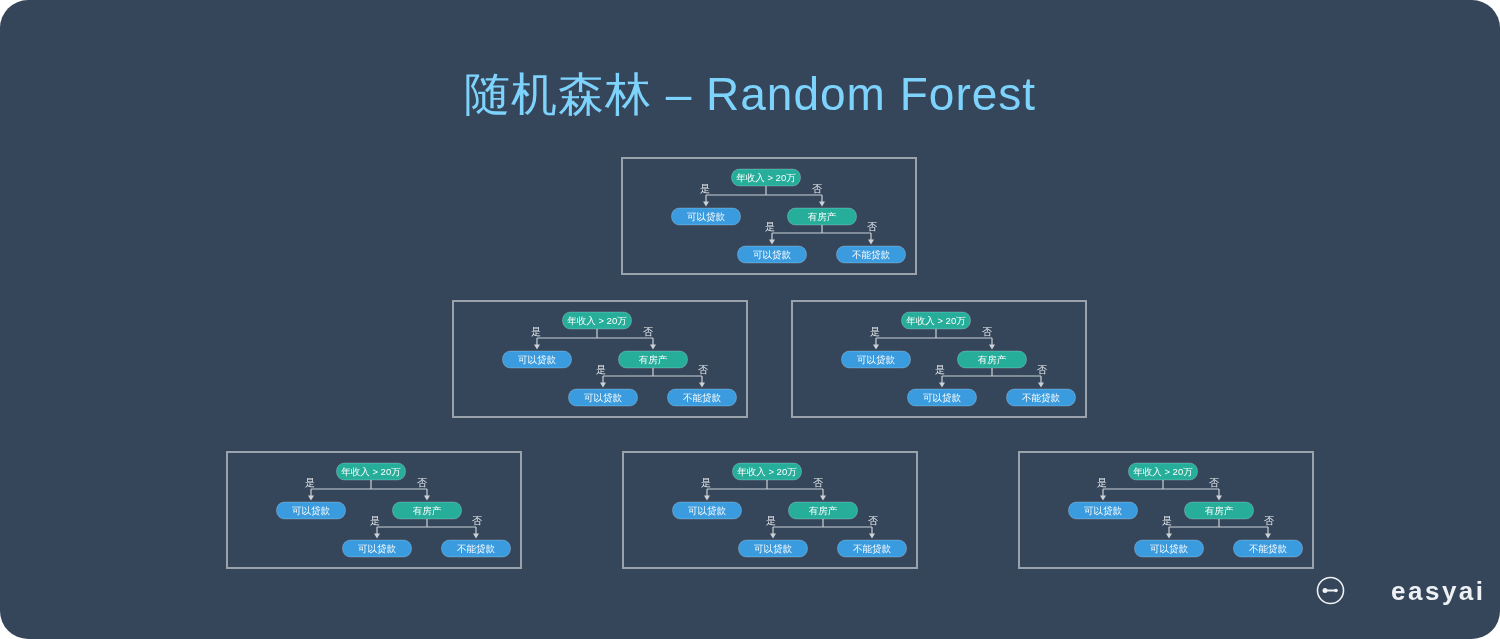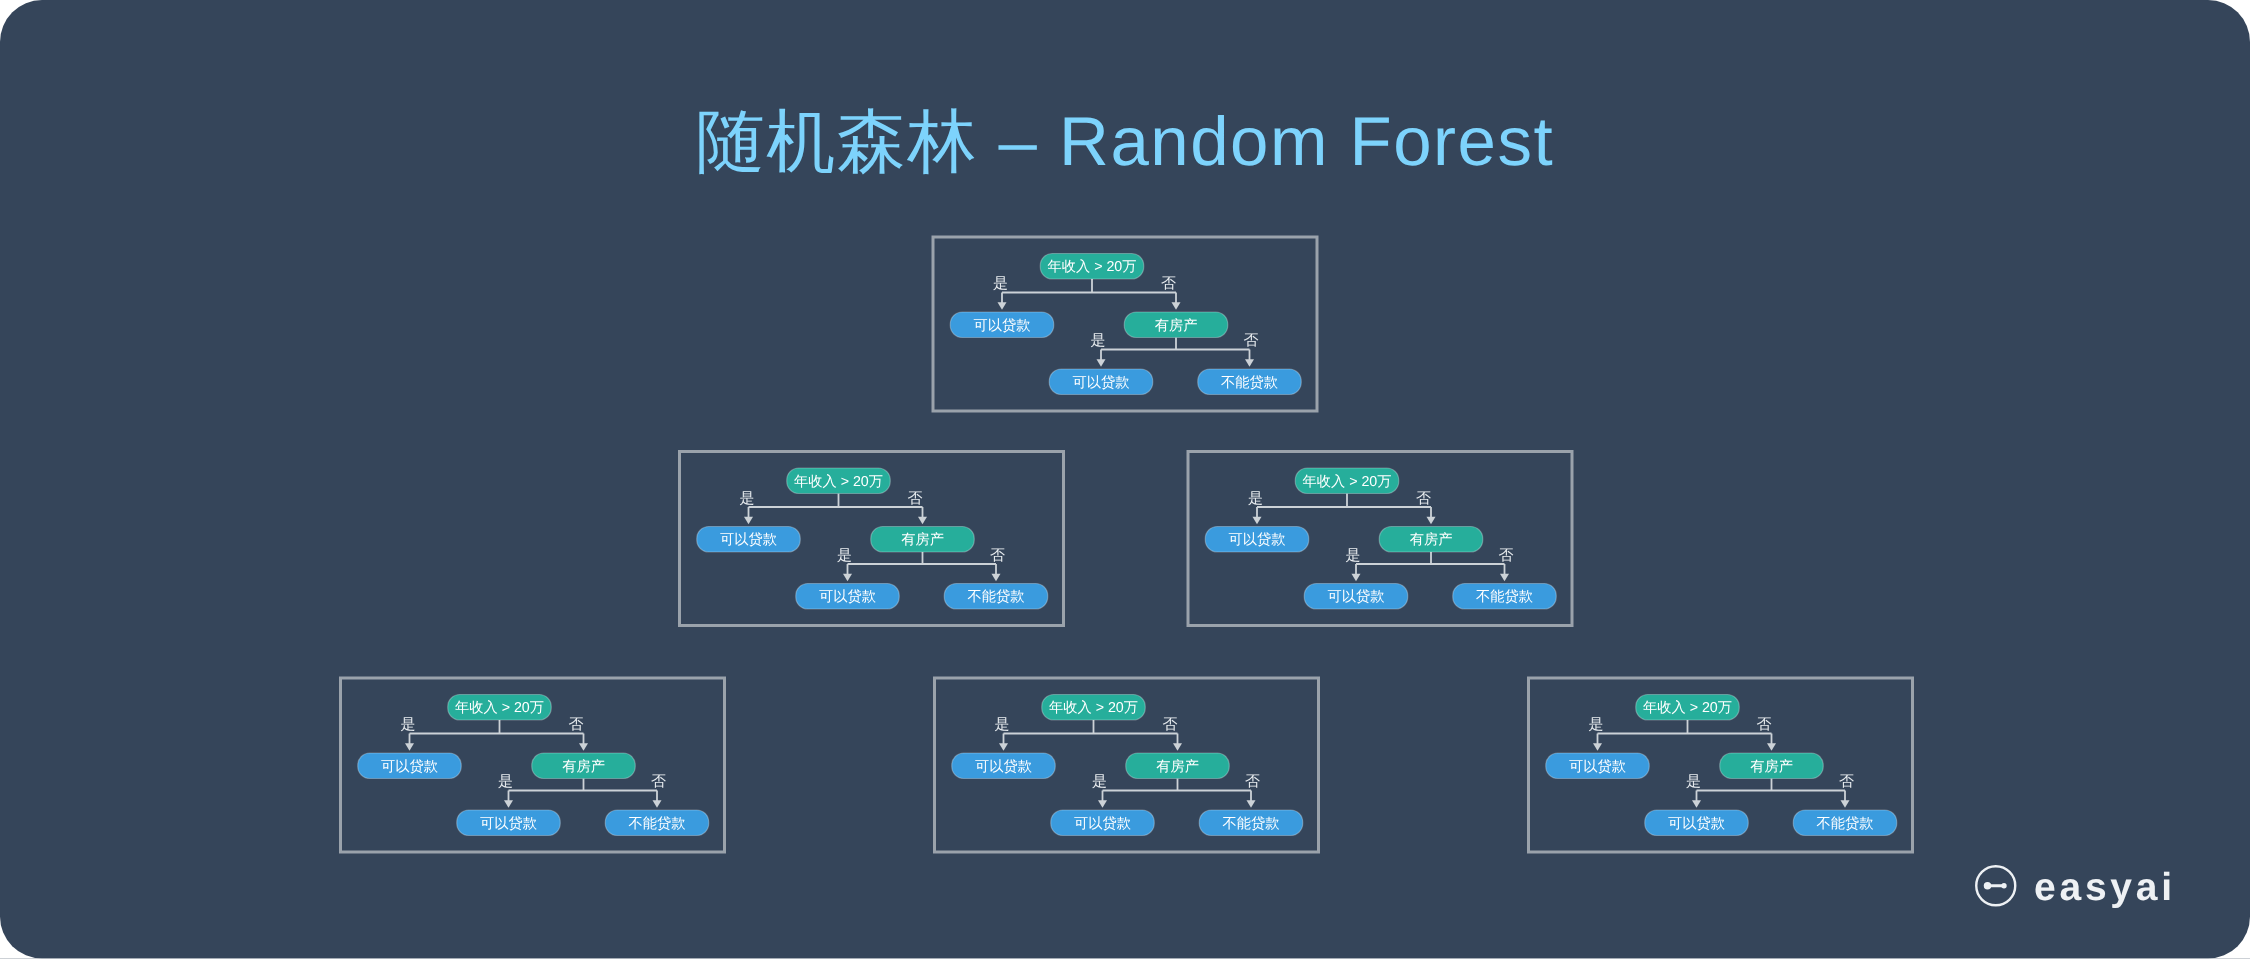--- a/index.html
+++ b/index.html
@@ -21,36 +21,38 @@
     letter-spacing:1px;
     line-height:1.15;
   }
   .forest { position:absolute; inset:0; }
   .tree-box {
     position:absolute;
     width:254px; height:114px;
     border:2px solid var(--tree-border,#9aa2ab);
     background:transparent;
     box-sizing:content-box;
+    padding-left:38px;
   }
   .tree-box svg { display:block; }
   .tree-box text {
     font-family:"Liberation Sans","DejaVu Sans",sans-serif;
   }
   .logo {
     position:absolute;
     left:1316px; top:576px;
     display:flex; align-items:center; gap:11px;
   }
   .logo-text {
     color:#eef1f4;
     font-size:26px;
     font-weight:600;
     letter-spacing:2.5px;
     line-height:1;
+    margin-left:35px;
   }
 </style>
 </head>
 <body>
 
 <div class="canvas">
 
   <h1 class="title">随机森林 – Random Forest</h1>
 
   <div class="forest">

